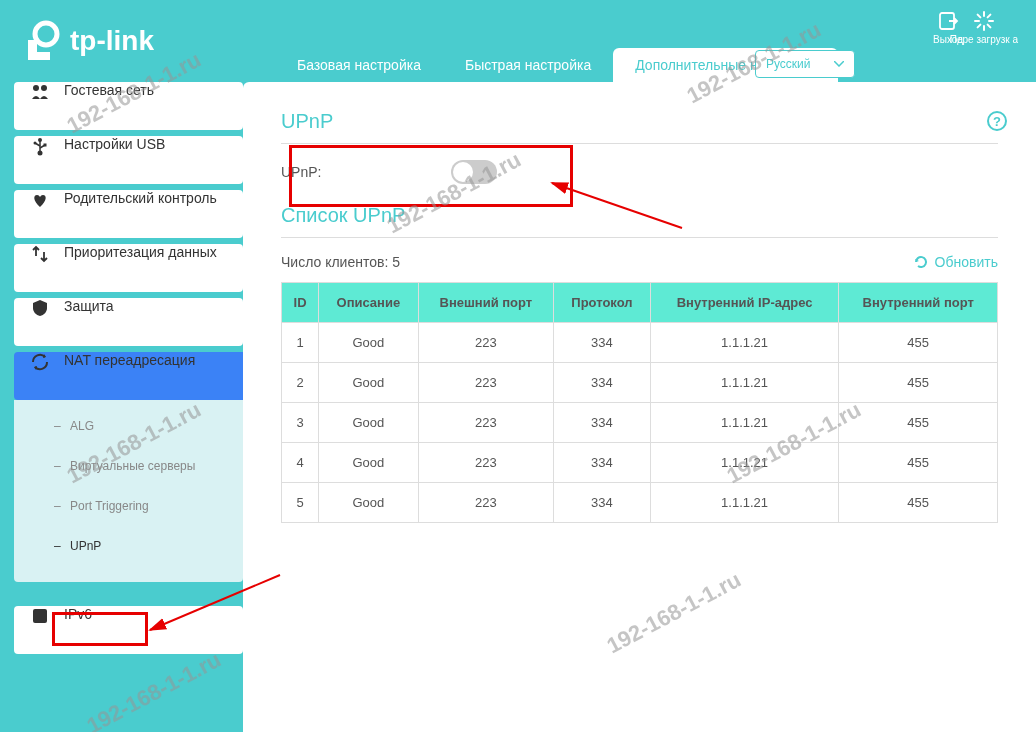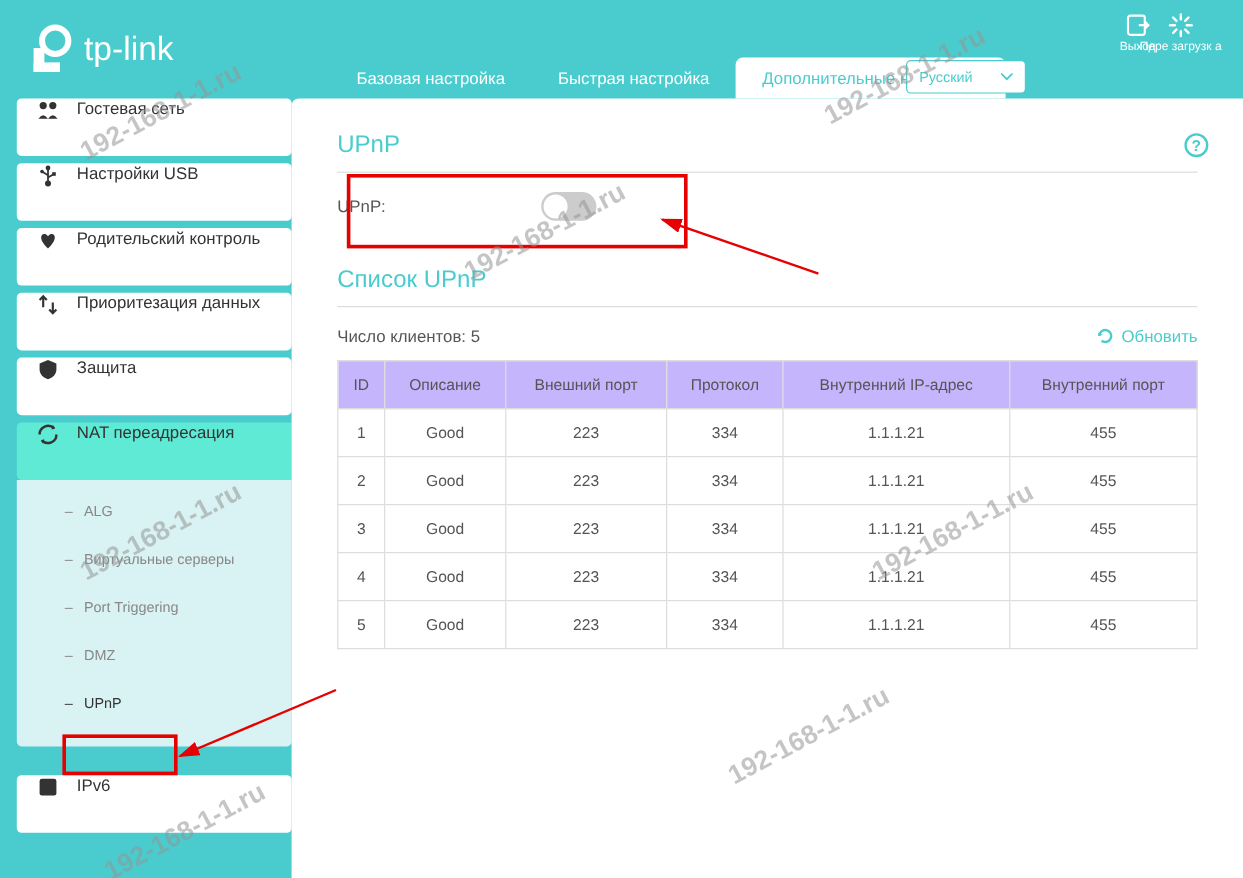--- a/index.html
+++ b/index.html
@@ -1,48 +1,48 @@
 <!DOCTYPE html>
 <html><head>
 <meta charset="utf-8">
 <style>
 *{box-sizing:border-box;margin:0;padding:0;font-family:Arial,sans-serif}
 body{width:1036px;height:732px;background:#4accce;overflow:hidden;position:relative}
 .header{height:82px;display:flex;align-items:center;padding:0 20px;position:relative}
-.logo{display:flex;align-items:center;color:#fff;font-size:28px;font-weight:400}
+.logo{display:flex;align-items:center;color:#fff;font-size:28px;font-weight:700}
 .logo-sym{width:42px;height:42px;margin-right:8px}
 .tabs{display:flex;position:absolute;bottom:0;left:275px}
 .tab{color:#fff;font-size:14px;padding:8px 22px;cursor:pointer;text-align:center;line-height:1.3;border-radius:6px 6px 0 0}
 .tab.active{background:#fff;color:#4accce}
 .lang{position:absolute;right:181px;top:50px;width:100px;height:28px;background:#fff;border:1px solid #4accce;border-radius:4px;display:flex;align-items:center;justify-content:space-between;padding:0 10px;font-size:12px;color:#4accce;cursor:pointer}
 .hbtn{position:absolute;top:10px;color:#fff;text-align:center;font-size:10px;cursor:pointer}
 .hbtn svg{display:block;margin:0 auto 2px}
 .hbtn.exit{right:73px}
 .hbtn.reload{right:18px}
 .main{display:flex;height:650px}
 .sidebar{width:243px;padding:0 0 0 14px}
 .menu-item{background:#fff;height:48px;display:flex;align-items:flex-start;padding:0 16px;font-size:14px;color:#333;border-radius:4px;margin-bottom:6px;cursor:pointer}
-.menu-item.active{background:#5eead4;color:#333;border-radius:4px 0 0 4px}
+.menu-item.active{background:#3b82f6;color:#333;border-radius:4px 0 0 4px}
 .menu-item .ic{width:20px;height:20px;margin-right:14px;display:flex;align-items:center;justify-content:center}
 .submenu{background:#d9f2f3;padding:6px 0 16px 0;border-radius:0 0 4px 4px;margin-top:-6px;margin-bottom:24px}
 .sub-item{padding:13px 16px 13px 56px;font-size:12px;color:#888;cursor:pointer;position:relative}
 .sub-item::before{content:"–";position:absolute;left:40px}
 .sub-item.sel{color:#333}
 .content{flex:1;background:#fff;border-radius:6px 0 0 0;padding:28px 38px;position:relative}
 .help-ic{position:absolute;right:28px;top:28px;cursor:pointer}
 .sec-title{font-size:20px;color:#4accce;font-weight:400;padding-bottom:10px;border-bottom:1px solid #ddd;margin-bottom:16px}
-.toggle-row{display:flex;align-items:center;margin-bottom:38px}
+.toggle-row{display:flex;align-items:center;margin-bottom:20px}
 .toggle-row .lbl{font-size:14px;color:#555;width:170px}
 .toggle{width:46px;height:24px;background:#ccc;border-radius:12px;position:relative;cursor:pointer}
 .toggle::after{content:"";position:absolute;width:20px;height:20px;background:#fff;border-radius:50%;top:2px;left:2px}
 .clients-row{display:flex;justify-content:space-between;align-items:flex-end;margin:10px 0 12px;font-size:14px;color:#555}
 .refresh{color:#4accce;cursor:pointer;display:flex;align-items:center;gap:6px;font-size:14px}
 table{width:100%;border-collapse:collapse;font-size:13px}
 th,td{border:1px solid #ddd;padding:12px 8px;text-align:center;color:#555}
-th{font-weight:400;background:#c4b5fd}
+th{font-weight:700;background:#5eead4}
 .hl-box{border:3px solid #e60000;position:absolute;pointer-events:none}
 .hl1{left:289px;top:145px;width:284px;height:62px}
 .hl2{left:52px;top:612px;width:96px;height:34px}
 .arrow{position:absolute;pointer-events:none}
 .wm{position:absolute;font-size:22px;color:rgba(150,150,150,0.55);font-weight:bold;transform:rotate(-28deg);pointer-events:none;font-family:Arial}
 </style>
 </head>
 <body>
 
 <div class="header">
@@ -144,21 +144,20 @@
             <path d="M3 10 A7 7 0 0 1 15 5 M17 10 A7 7 0 0 1 5 15" stroke="#333" stroke-width="2" fill="none"></path>
             <path d="M14 2 L16 5 L13 6 M6 18 L4 15 L7 14" fill="#333"></path>
           </svg>
         </span>
       <span>NAT переадресация</span>
     </div>
     <div class="submenu">
       <div class="sub-item"><span>ALG</span></div>
       <div class="sub-item"><span>Виртуальные серверы</span></div>
       <div class="sub-item"><span>Port Triggering</span></div>
-      <div class="sub-item"><span>DMZ</span></div>
       <div class="sub-item sel"><span>UPnP</span></div>
     </div>
     <div class="menu-item">
       <span class="ic">
           <svg width="20" height="20" viewBox="0 0 20 20">
             <rect x="3" y="3" width="14" height="14" rx="2" fill="#333"></rect>
           </svg>
         </span>
       <span>IPv6</span>
     </div>

